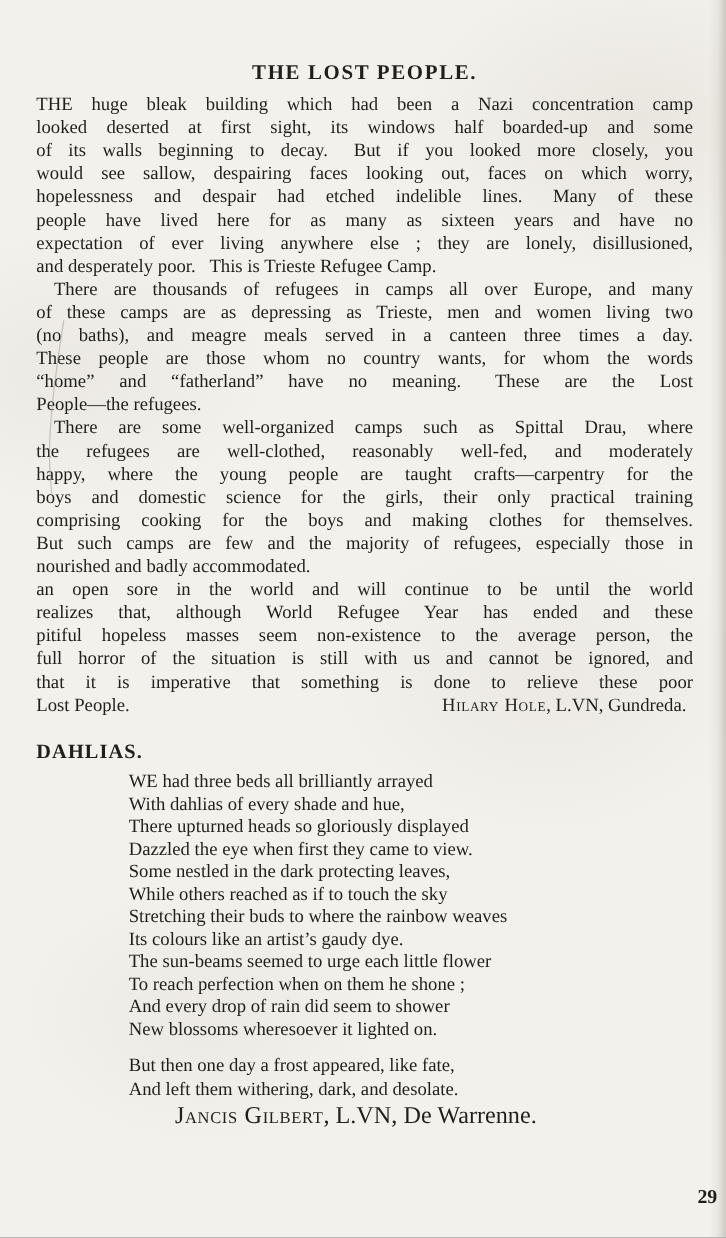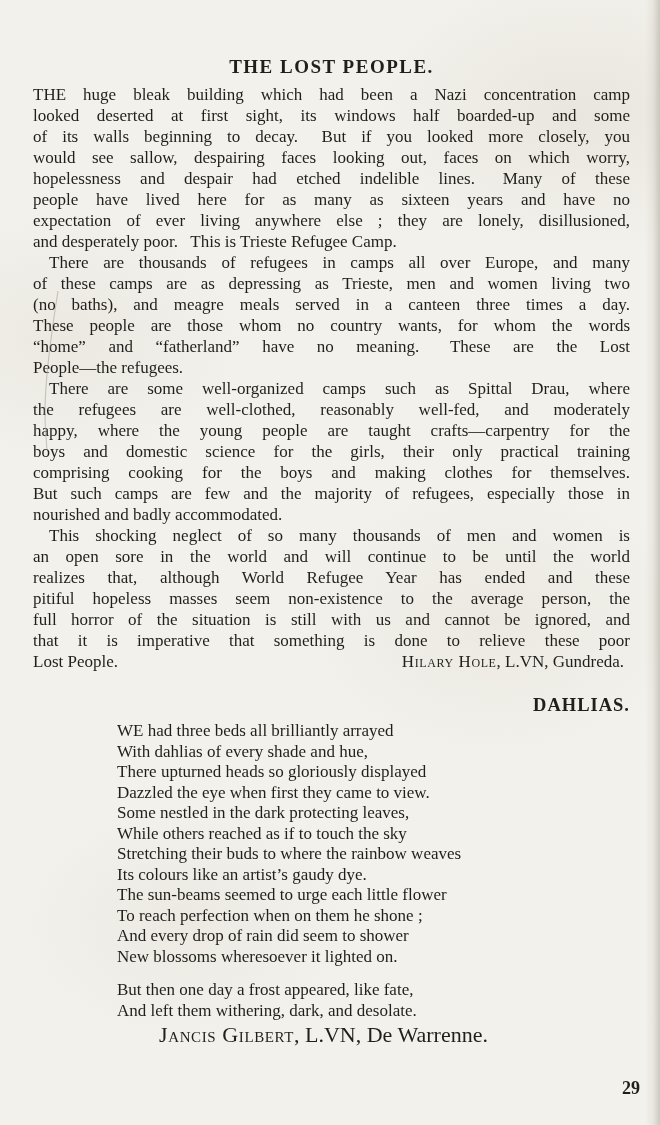--- a/index.html
+++ b/index.html
@@ -52,37 +52,37 @@
     font-size: 17px;
   }
   .byline { padding-right: 6px; }
   .sc { font-variant: small-caps; letter-spacing: 0.6px; }
 
   .ptitle {
     margin: 22px 0 5px 0;
     font-size: 18.5px;
     font-weight: bold;
     line-height: 22px;
-    text-align: right;
+    text-align: left;
     letter-spacing: 1px;
   }
   .poem { font-size: 17px; line-height: 20.5px; padding-left: 84px; }
   .poem .line { height: 20.5px; }
   .stanza2 { margin-top: 13px; }
   .pbyline {
     margin-top: 3px;
     text-align: center;
     padding-right: 16px;
     font-size: 22px;
     line-height: 21px;
   }
   .pagenum {
     position: absolute;
     top: 1078px;
-    right: 20px;
+    right: 8px;
     font-size: 18px;
     font-weight: bold;
   }
 </style>
 </head>
 <body>
 
 <div class="page">
 
   <svg class="artifact" width="660" height="1125" viewBox="0 0 660 1125">
@@ -115,21 +115,20 @@
       <div>
           <div class="line jline indent">There are some well-organized camps such as Spittal Drau, where</div>
           <div class="line jline">the refugees are well-clothed, reasonably well-fed, and moderately</div>
           <div class="line jline">happy, where the young people are taught crafts—carpentry for the</div>
           <div class="line jline">boys and domestic science for the girls, their only practical training</div>
           <div class="line jline">comprising cooking for the boys and making clothes for themselves.</div>
           <div class="line jline">But such camps are few and the majority of refugees, especially those in</div>
           <div class="line jline endline">nourished and badly accommodated.</div>
         </div>
       <div>
-          <div class="line jline indent">This shocking neglect of so many thousands of men and women is</div>
           <div class="line jline">an open sore in the world and will continue to be until the world</div>
           <div class="line jline">realizes that, although World Refugee Year has ended and these</div>
           <div class="line jline">pitiful hopeless masses seem non-existence to the average person, the</div>
           <div class="line jline">full horror of the situation is still with us and cannot be ignored, and</div>
           <div class="line jline">that it is imperative that something is done to relieve these poor</div>
         </div>
       <div class="closing">
         <span>Lost People.</span>
         <span class="byline"><span class="sc">Hilary Hole</span><span>, L.VN, Gundreda.</span></span>
       </div>

